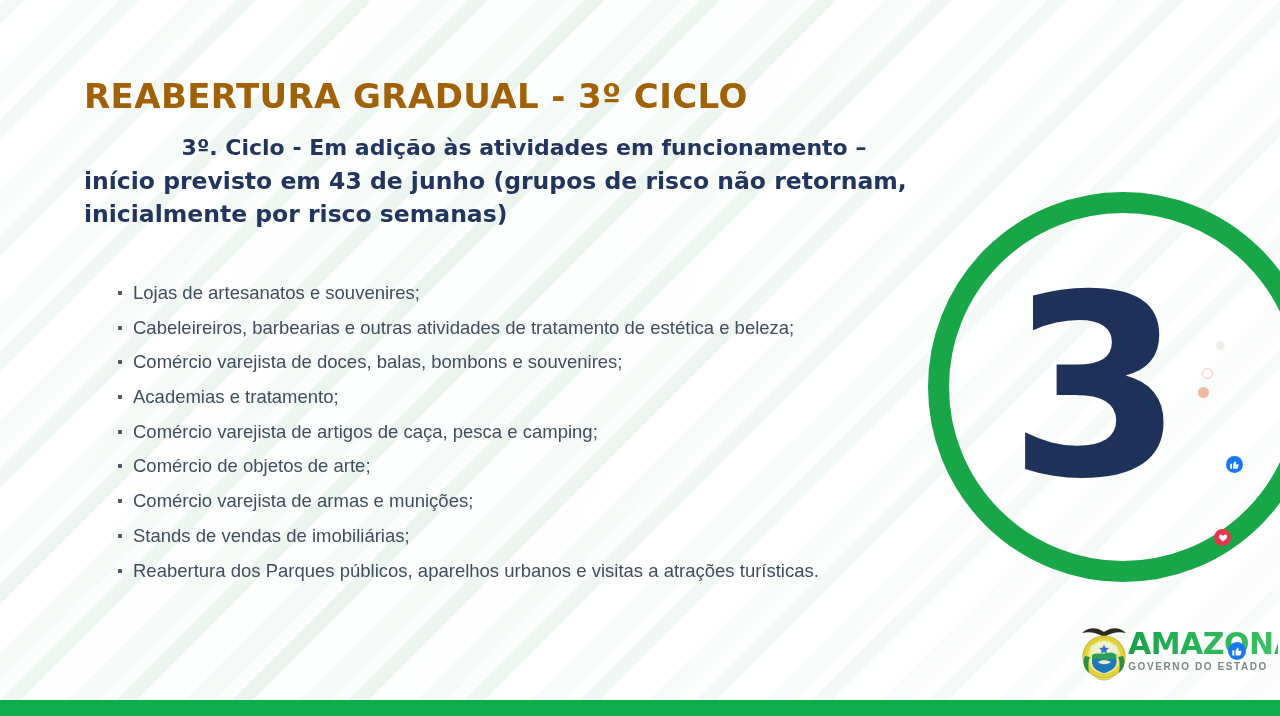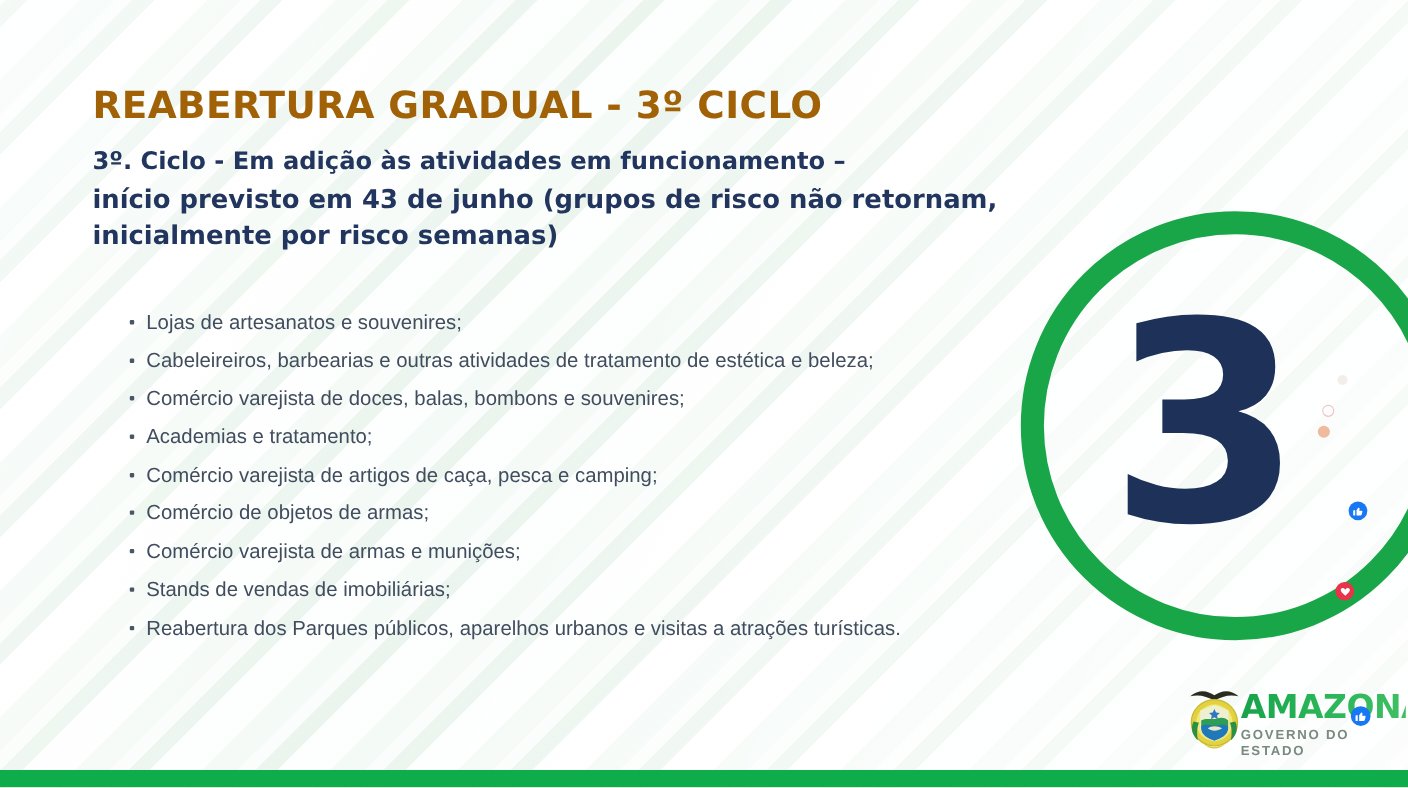--- a/index.html
+++ b/index.html
@@ -108,21 +108,21 @@
     left: 84px;
     top: 131px;
     width: 880px;
     font-family: "DejaVu Sans", sans-serif;
     font-weight: 700;
     font-size: 23.5px;
     line-height: 33.5px;
     color: #22355e;
   }
   .subtitle .sub-line { display: block; white-space: nowrap; }
-  .subtitle .sub-line-1 { font-size: 22px; }
+  .subtitle .sub-line-1 { font-size: 22px; text-align: center; }
 
   .bullets {
     position: absolute;
     left: 104px;
     top: 264px;
     width: 880px;
     list-style: none;
     margin: 12px;
     padding: 0;
   }
@@ -175,25 +175,25 @@
     letter-spacing: -0.5px;
     background: linear-gradient(90deg, #18a34b 0%, #28b457 45%, #3fbf63 100%);
     -webkit-background-clip: text;
     background-clip: text;
     color: #22aa50;
     -webkit-text-fill-color: transparent;
   }
   .logo-sub {
     font-family: "Liberation Sans", sans-serif;
     font-weight: 700;
-    font-size: 12px;
+    font-size: 10px;
     letter-spacing: 1.6px;
     color: #7a8a80;
     margin-top: 1px;
-    text-align: left;
+    text-align: right;
     width: 140px;
   }
 
   
   .reaction {
     position: absolute;
     border-radius: 50%;
     display: flex;
     align-items: center;
     justify-content: center;
@@ -258,21 +258,21 @@
     <span class="sub-line">início previsto em 43 de junho (grupos de risco não retornam,</span>
     <span class="sub-line">inicialmente por risco semanas)</span>
   </div>
 
   <ul class="bullets">
     <li><span class="marker"></span><span>Lojas de artesanatos e souvenires;</span></li>
     <li><span class="marker"></span><span>Cabeleireiros, barbearias e outras atividades  de tratamento de estética e beleza;</span></li>
     <li><span class="marker"></span><span>Comércio varejista de doces, balas, bombons e souvenires;</span></li>
     <li><span class="marker"></span><span>Academias e tratamento;</span></li>
     <li><span class="marker"></span><span>Comércio varejista de artigos de caça, pesca  e camping;</span></li>
-    <li><span class="marker"></span><span>Comércio de objetos de armas;</span></li>
+    <li><span class="marker"></span><span>Comércio de objetos de arte;</span></li>
     <li><span class="marker"></span><span>Comércio varejista de armas e munições;</span></li>
     <li><span class="marker"></span><span>Stands de vendas de imobiliárias;</span></li>
     <li><span class="marker"></span><span>Reabertura dos Parques públicos, aparelhos urbanos e visitas a atrações turísticas.</span></li>
   </ul>
 
   <div class="logo">
     <svg class="crest" viewBox="0 0 56 60" aria-hidden="true">
 
       <path d="M6 11 C14 4, 22 6, 28 10 C34 6, 42 4, 50 11 C42 9, 35 11, 28 15 C21 11, 14 9, 6 11 Z" fill="#2b2b1f"></path>
 

